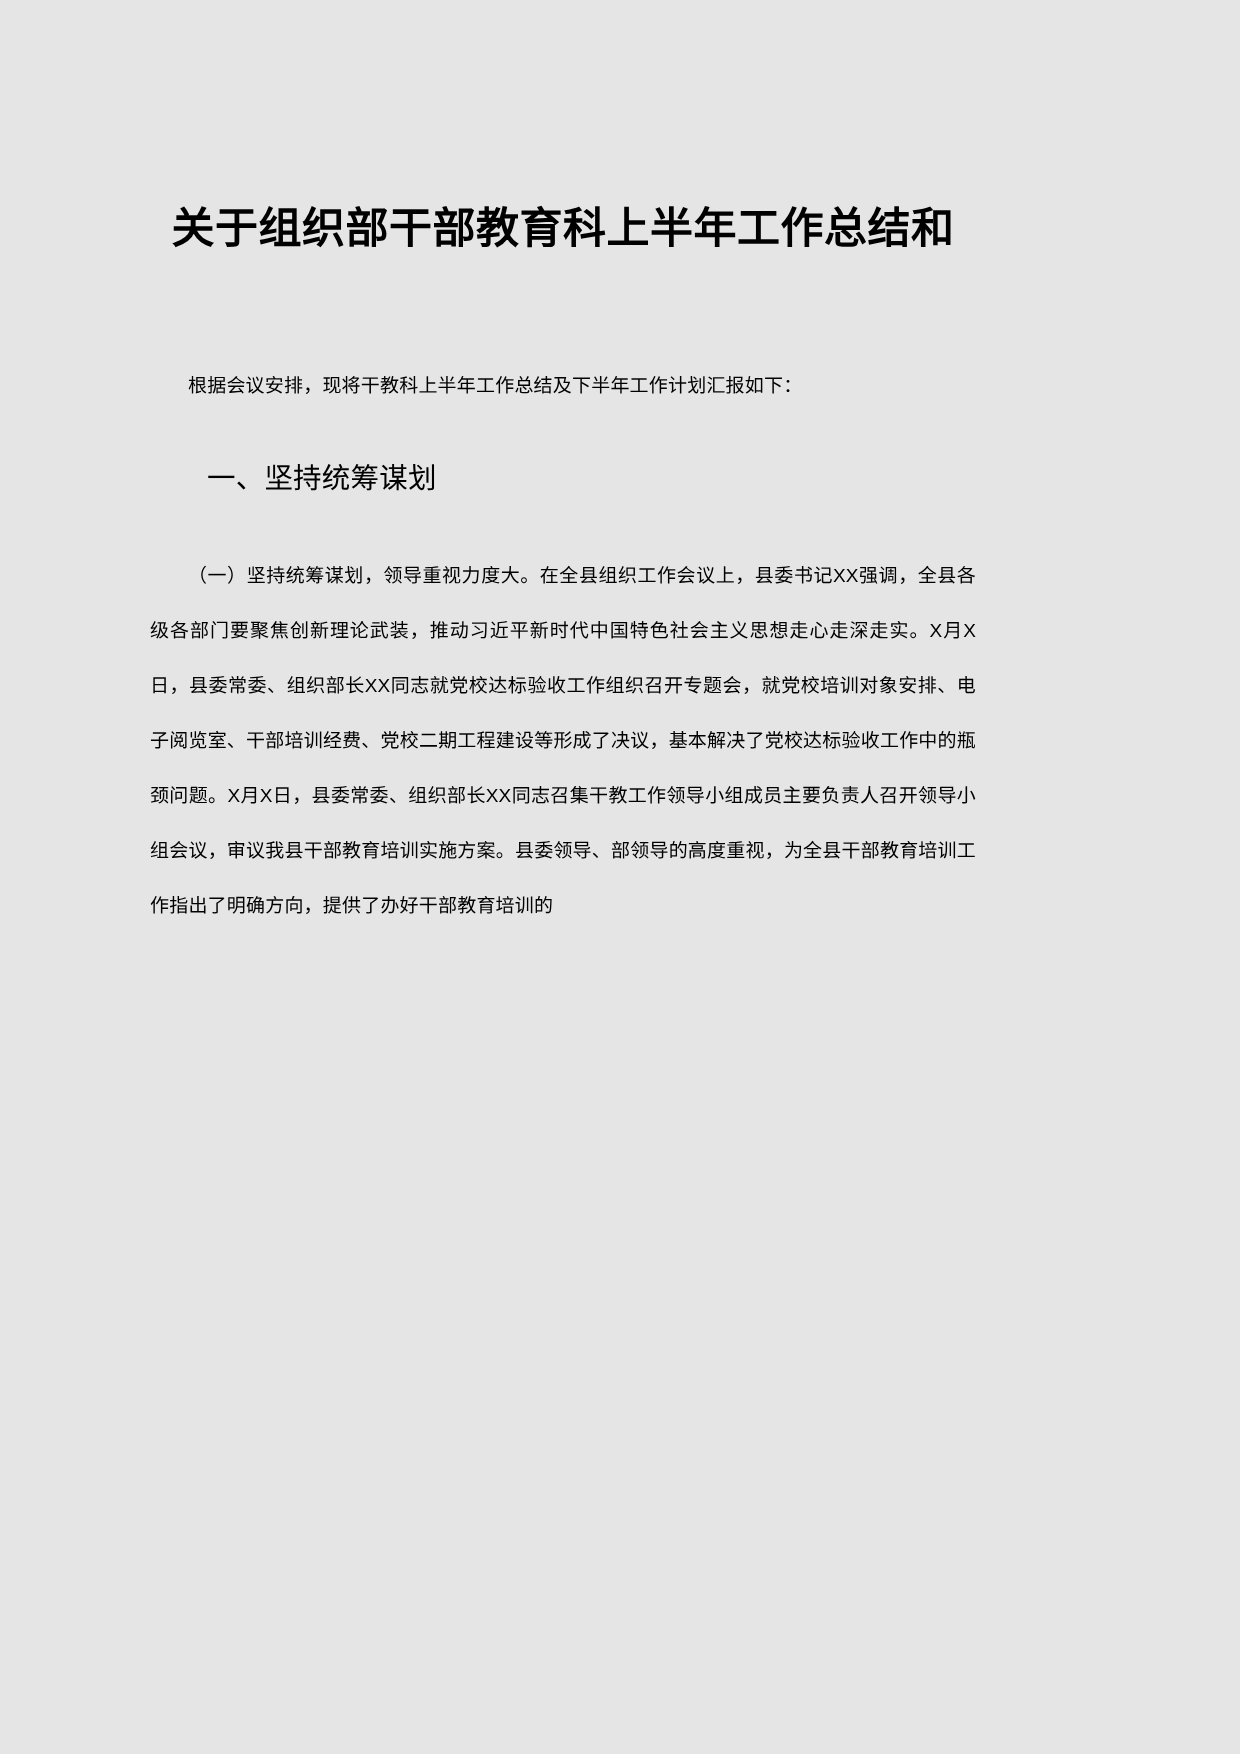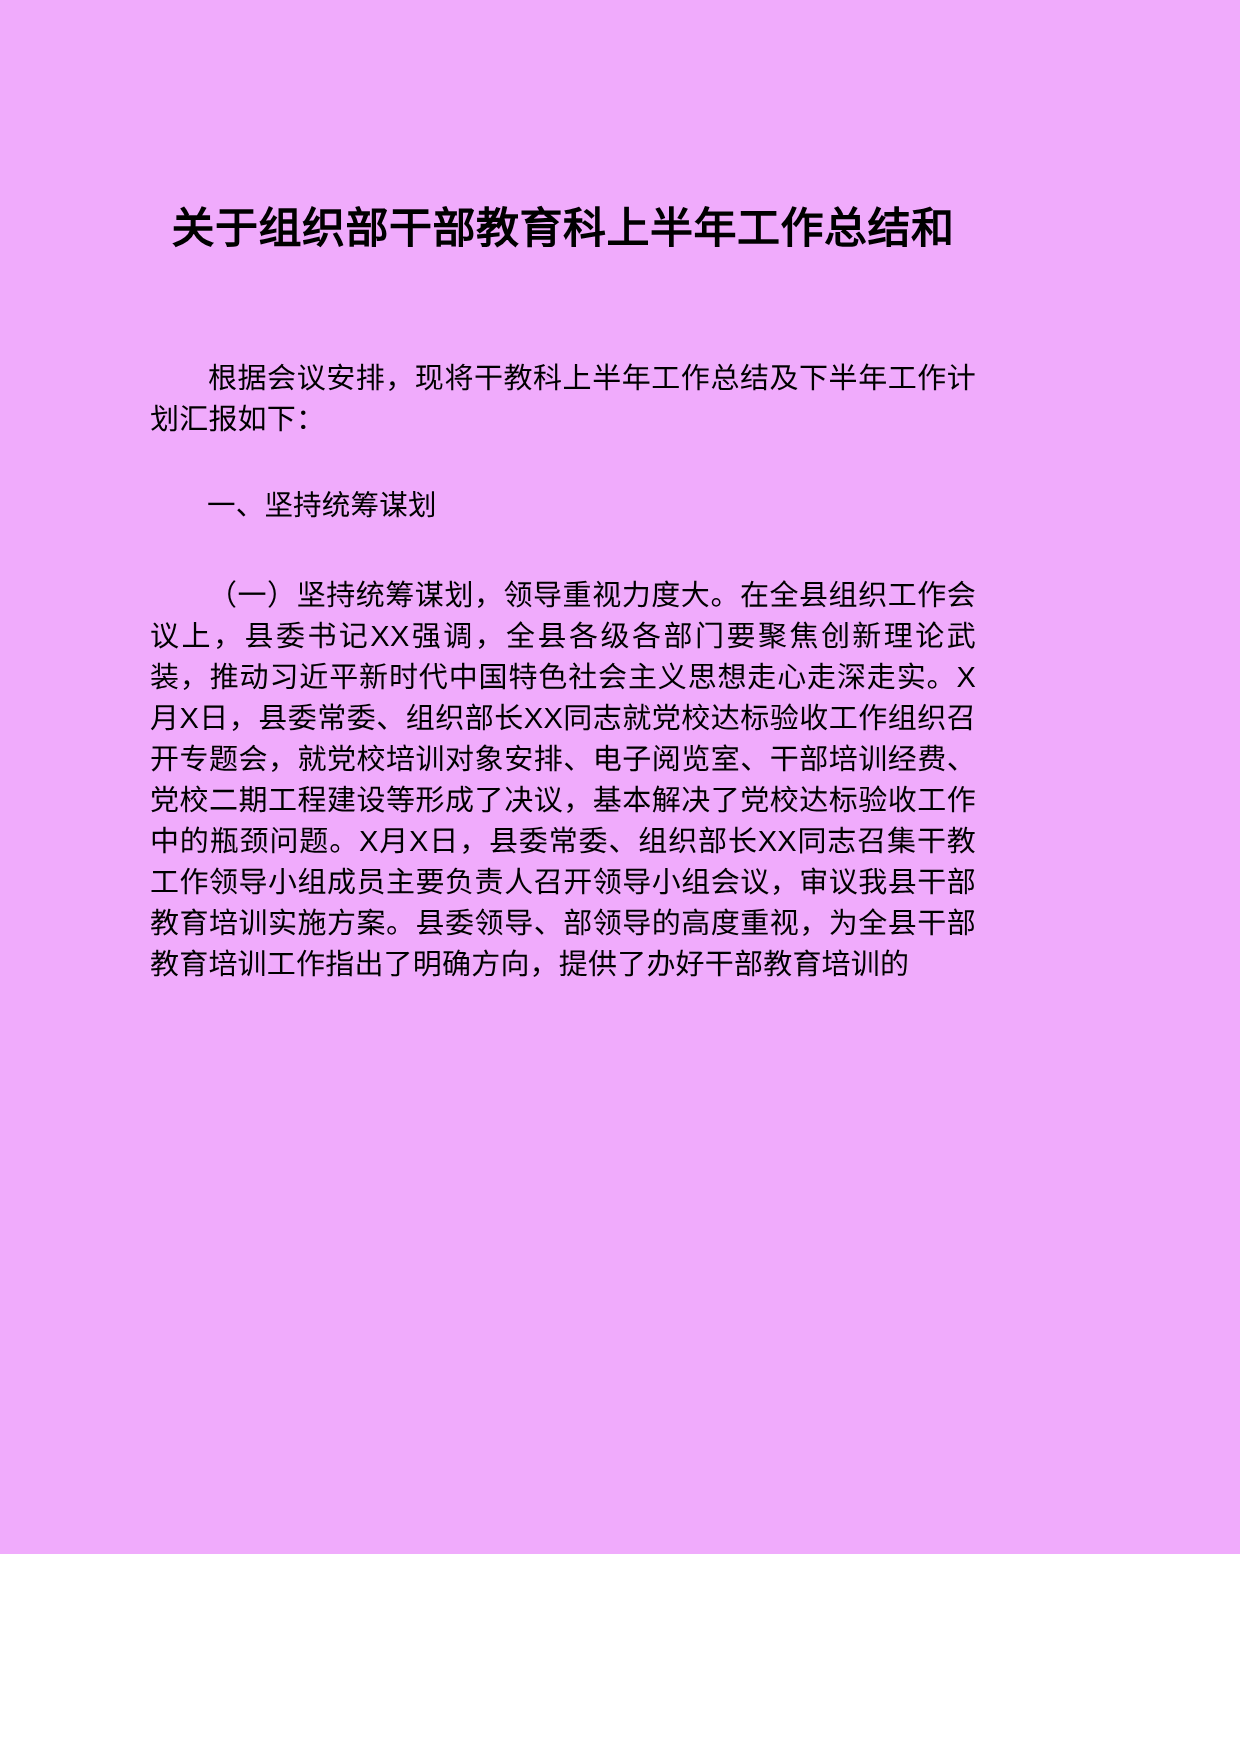--- a/index.html
+++ b/index.html
@@ -5,22 +5,22 @@
 <style>
   html, body {
     margin: 0;
     padding: 0;
     background: #ffffff;
   }
 
   .page {
     position: relative;
     width: 1240px;
-    height: 1554px;
-    background: #f0abfc;
+    height: 1754px;
+    background: #e5e5e5;
     overflow: hidden;
     box-sizing: border-box;
     font-family: "Liberation Sans", "DejaVu Sans", sans-serif;
     color: #000000;
     -webkit-font-smoothing: antialiased;
   }
 
   
   .content {
     position: absolute;
@@ -49,22 +49,22 @@
     padding-top: 93px;
     white-space: nowrap;
   }
 
   .body-block {
     margin-top: 108px;
   }
 
   p.para {
     margin: 0;
-    font-size: 29px;
-    line-height: 41px;
+    font-size: 19px;
+    line-height: 55px;
     text-align: justify;
     text-justify: inter-ideograph;
     text-indent: 2em;
     letter-spacing: 0.2px;
     color: #000000;
     word-break: break-all;
   }
 
   p.heading-para {
     margin: 0;

